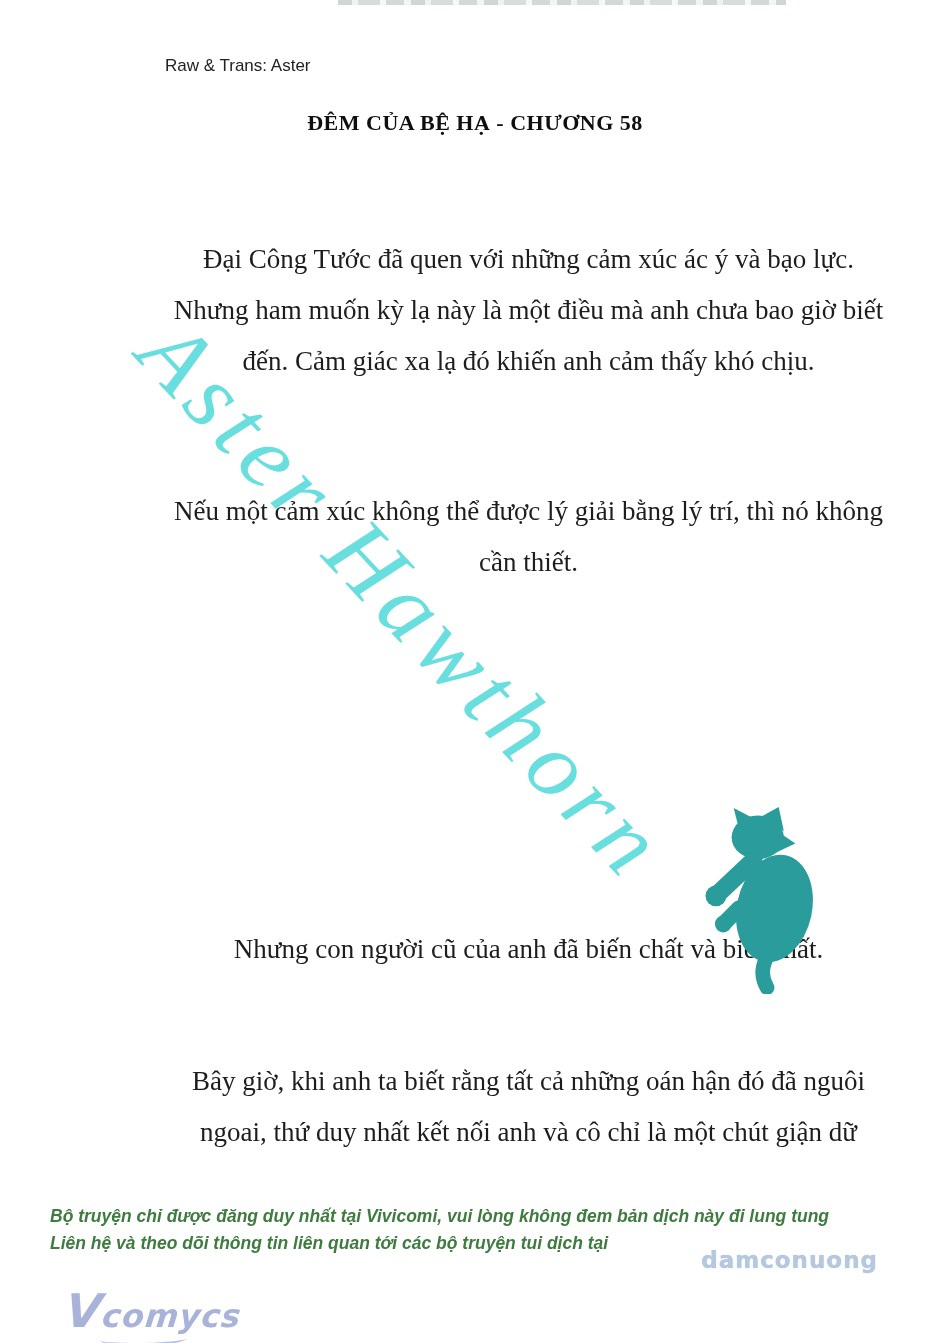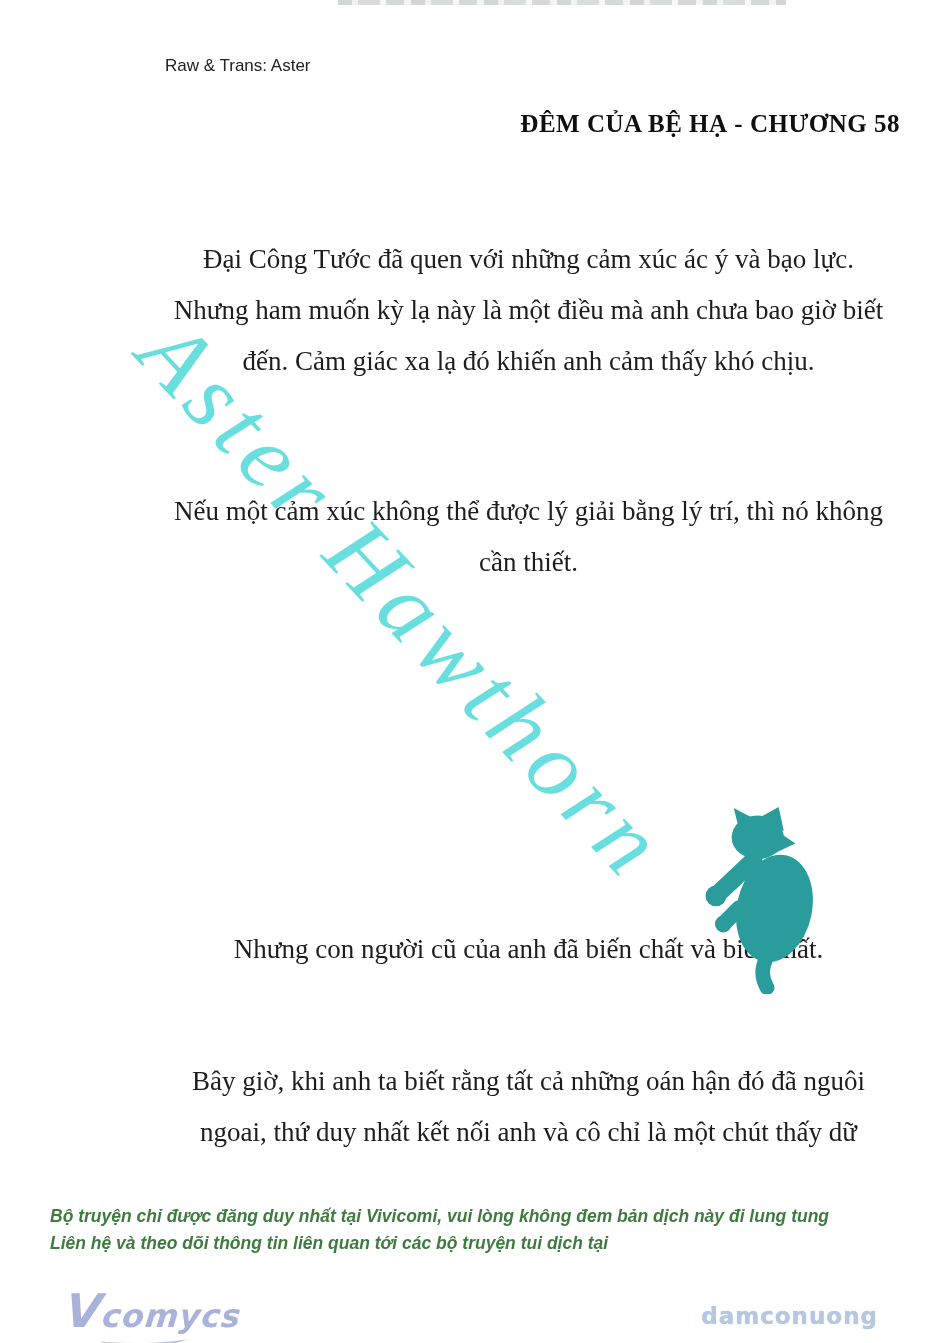--- a/index.html
+++ b/index.html
@@ -16,21 +16,21 @@
       #f3f6f6 42px 48px, #c4cdcd 48px 66px, #eef2f2 66px 73px);
     opacity:.75;
   }
   .credit {
     position:absolute; left:115px; top:56px;
     font-family:"Liberation Sans", sans-serif;
     font-size:17px; color:#222222;
   }
   .title {
     position:absolute; left:0; top:110px; width:100%;
-    text-align:right; font-weight:bold; font-size:25px;
+    text-align:center; font-weight:bold; font-size:22px;
     color:#0f0f0f; letter-spacing:0.5px; z-index:2; margin:0;
   }
   .body-text { position:absolute; left:115px; width:727px; z-index:2; }
   .body-text p {
     margin:0; font-size:27px; line-height:51px; text-align:center;
   }
   .p1 { top:234px; } .p2 { top:486px; } .p3 { top:646px; }
   .p4 { top:924px; } .p5 { top:1056px; }
   .watermark {
     position:absolute; left:148px; top:298px; z-index:1;
@@ -53,21 +53,21 @@
     font-size:32px; letter-spacing:1px; color:var(--logo-periwinkle, #a9b3da);
     transform:skewX(-6deg);
   }
   .vcomycs::first-letter { font-size:1.45em; }
   .vcomycs::after {
     content:""; position:absolute; left:38px; bottom:-8px; width:85px; height:10px;
     border-bottom:3px solid var(--logo-periwinkle, #a9b3da);
     border-radius:0 0 60% 40%; opacity:.8;
   }
   .damconuong {
-    position:absolute; right:22px; top:1303px; z-index:2;
+    position:absolute; right:22px; top:1247px; z-index:2;
     font-family:"DejaVu Sans", sans-serif; font-weight:bold;
     font-size:23px; letter-spacing:1px;
     color:var(--stamp-blue, #b6c8e0);
     text-shadow:0 0 1px #9fb5d4;
   }
 </style>
 </head>
 <body>
 
 <div class="page">
@@ -83,21 +83,21 @@
   <div class="body-text p1">
     <p>Đại Công Tước đã quen với những cảm xúc ác ý và bạo lực. Nhưng ham muốn kỳ lạ này là một điều mà anh chưa bao giờ biết đến. Cảm giác xa lạ đó khiến anh cảm thấy khó chịu.</p>
   </div>
   <div class="body-text p2">
     <p>Nếu một cảm xúc không thể được lý giải bằng lý trí, thì nó không cần thiết.</p>
   </div>
   <div class="body-text p4">
     <p>Nhưng con người cũ của anh đã biến chất và biến mất.</p>
   </div>
   <div class="body-text p5">
-    <p>Bây giờ, khi anh ta biết rằng tất cả những oán hận đó đã nguôi ngoai, thứ duy nhất kết nối anh và cô chỉ là một chút thấy dữ</p>
+    <p>Bây giờ, khi anh ta biết rằng tất cả những oán hận đó đã nguôi ngoai, thứ duy nhất kết nối anh và cô chỉ là một chút giận dữ</p>
   </div>
 
   <svg class="cat" viewBox="0 0 120 180" width="128" height="188" aria-hidden="true">
     <g fill="var(--cat-teal, #2a9c9c)">
       <polygon points="36,22 31,2 52,13"></polygon>
       <polygon points="56,11 74,1 79,24"></polygon>
       <ellipse cx="54" cy="30" rx="25" ry="21"></ellipse>
       <polygon points="58,14 90,36 60,50"></polygon>
       <ellipse cx="70" cy="98" rx="36" ry="52" transform="rotate(12 70 98)"></ellipse>
       <circle cx="14" cy="86" r="10"></circle>

